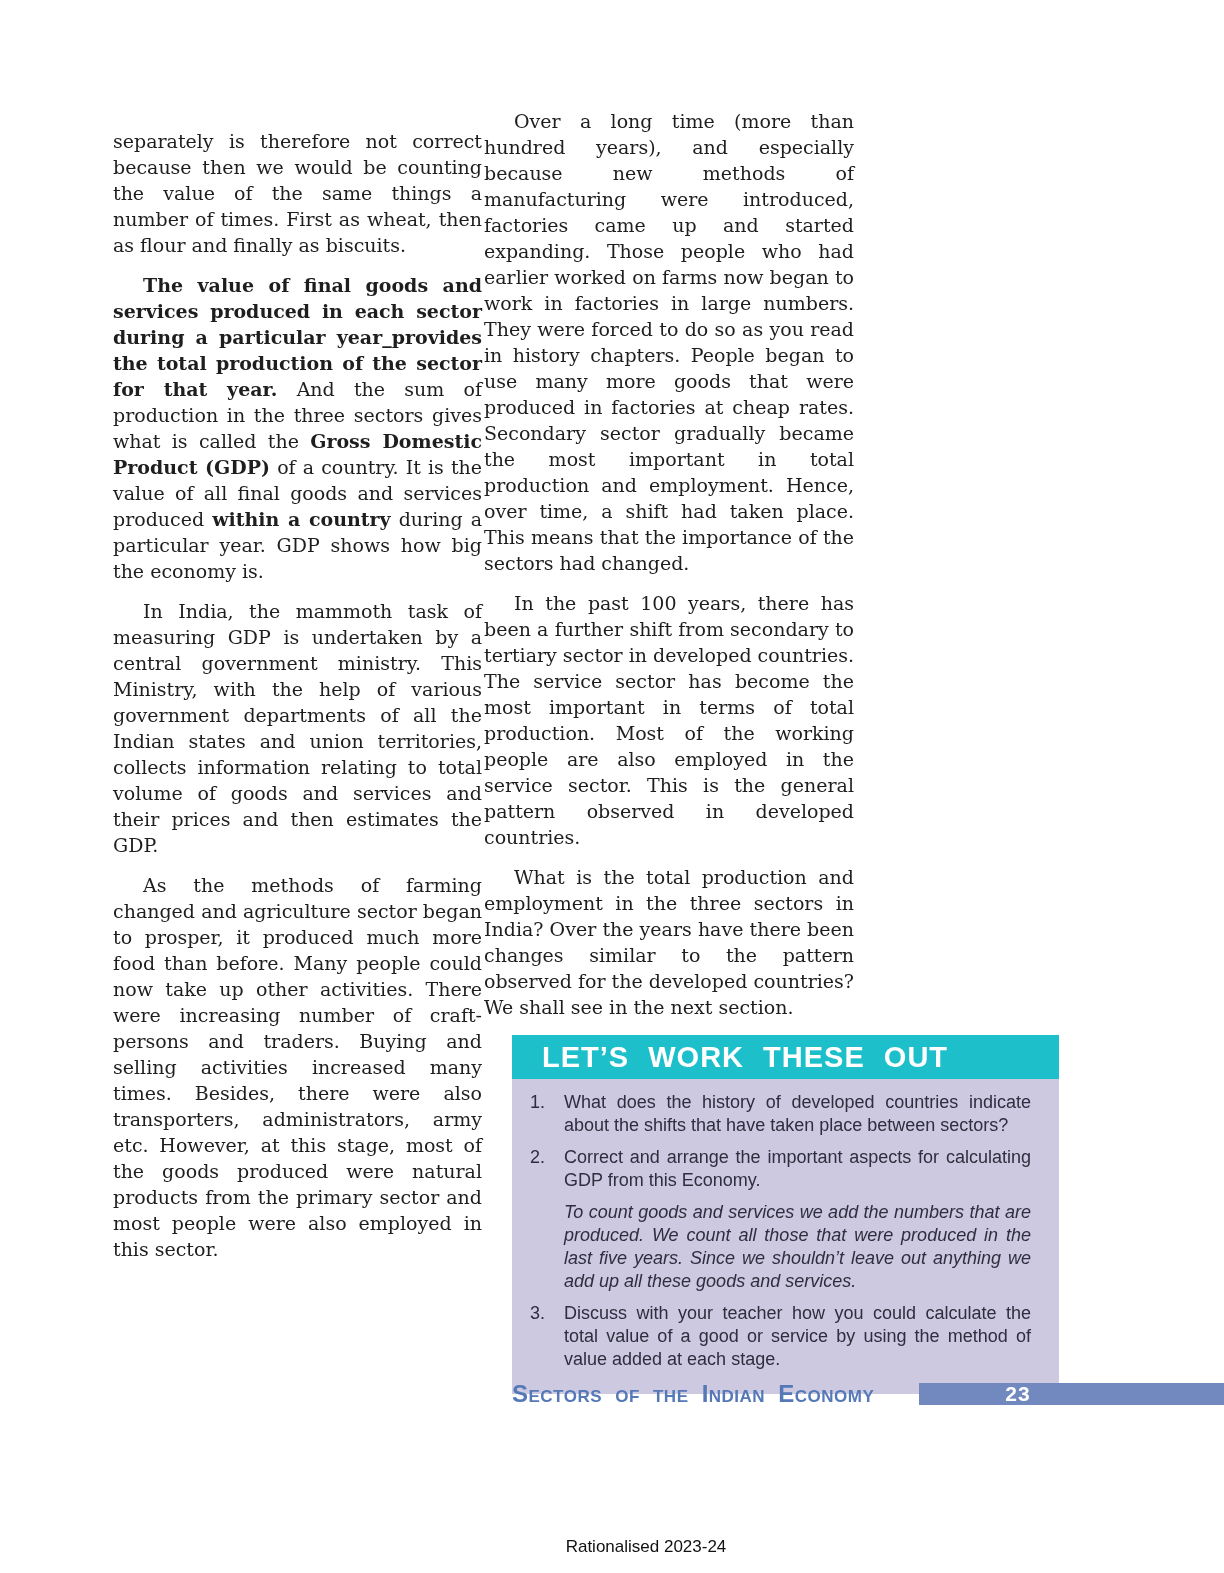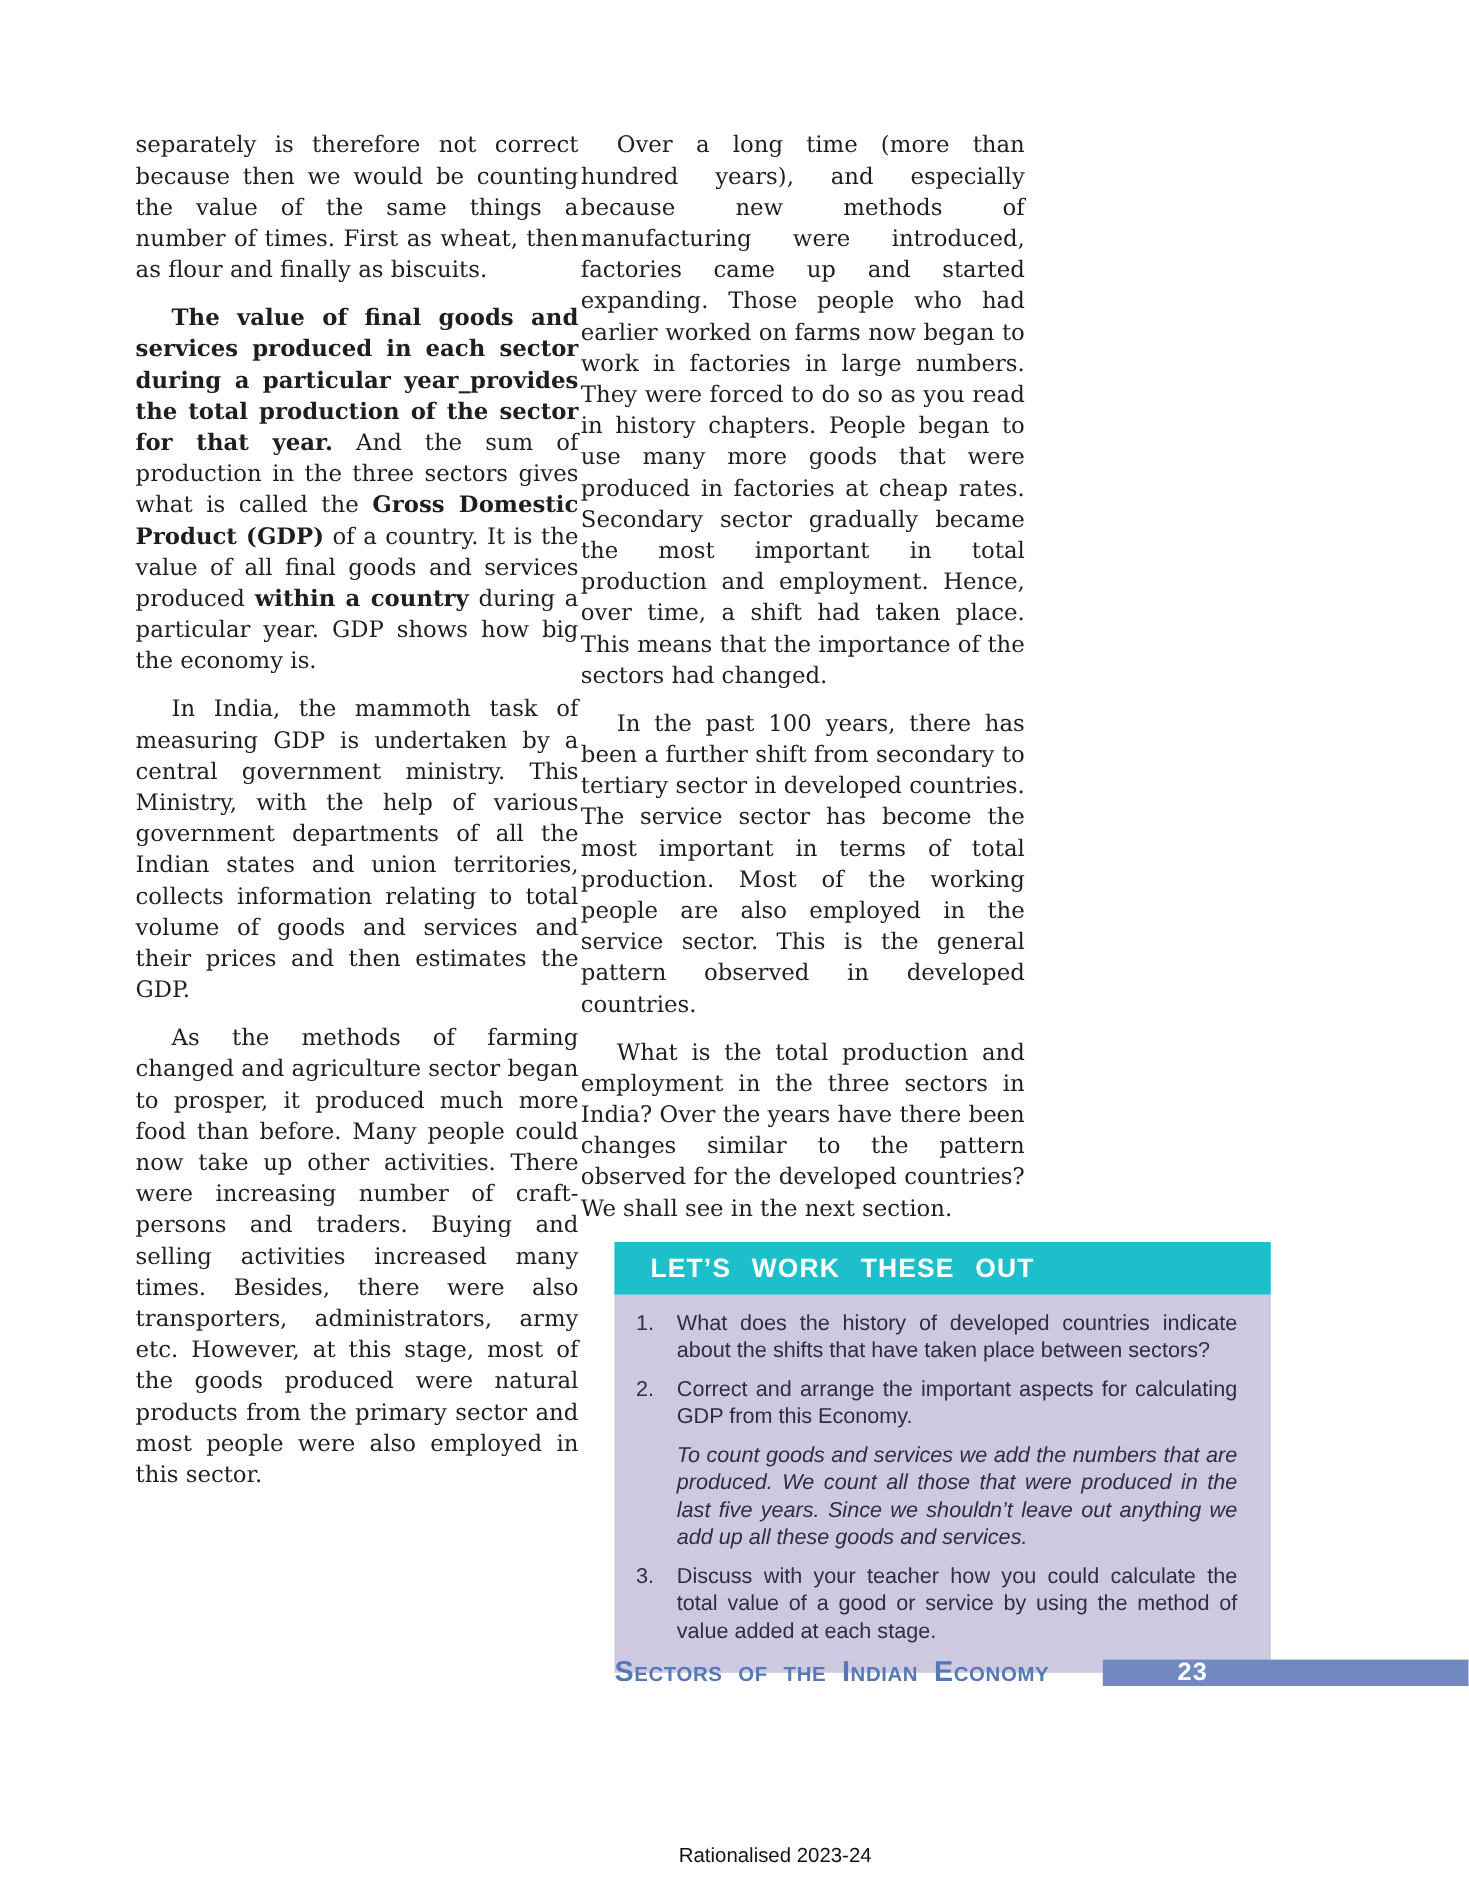--- a/index.html
+++ b/index.html
@@ -5,21 +5,21 @@
   html,body{margin:0;padding:0;background:#ffffff;}
   .page{
     position:relative;
     width:1224px;height:1573px;
     background:#ffffff;
     overflow:hidden;
     font-family:"DejaVu Serif", serif;
     color:#1e1e1e;
   }
   .col{position:absolute;top:108px;}
-  .col-left{left:113px;width:369px;}
+  .col-left{left:113px;width:369px;margin-top:20px;}
   .col-right{left:484px;width:370px;}
   .col p{
     margin:0 0 14px 0;
     font-size:19px;
     line-height:26px;
     text-align:justify;
   }
   .indent{text-indent:30px;}
   .noindent{text-indent:0;}
   .bold{font-weight:bold;}
@@ -34,21 +34,21 @@
   .activity-box{
     position:absolute;
     left:512px;top:1035px;
     width:547px;
   }
   .activity-header{
     background:#1dc0ca;
     color:#ffffff;
     font-family:"Liberation Sans", sans-serif;
     font-weight:bold;
-    font-size:22px;
+    font-size:29px;
     line-height:44px;
     height:44px;
     padding-left:30px;
     letter-spacing:1px;
     word-spacing:10px;
     box-sizing:border-box;
   }
   .activity-body{
     background:#cdc9e0;
     color:#2e2e3e;
@@ -94,20 +94,21 @@
     display:flex;
     align-items:center;
   }
   .page-num{
     font-family:"Liberation Sans", sans-serif;
     font-weight:bold;
     font-size:21px;
     color:#ffffff;
     padding-left:62px;
     letter-spacing:1px;
+    margin-left:24px;
   }
   .rationalised{
     position:absolute;
     left:0;right:0;top:1537px;
     text-align:center;
     transform:translateX(34px);
     font-family:"Liberation Sans", sans-serif;
     font-size:17px;
     color:#111111;
   }

